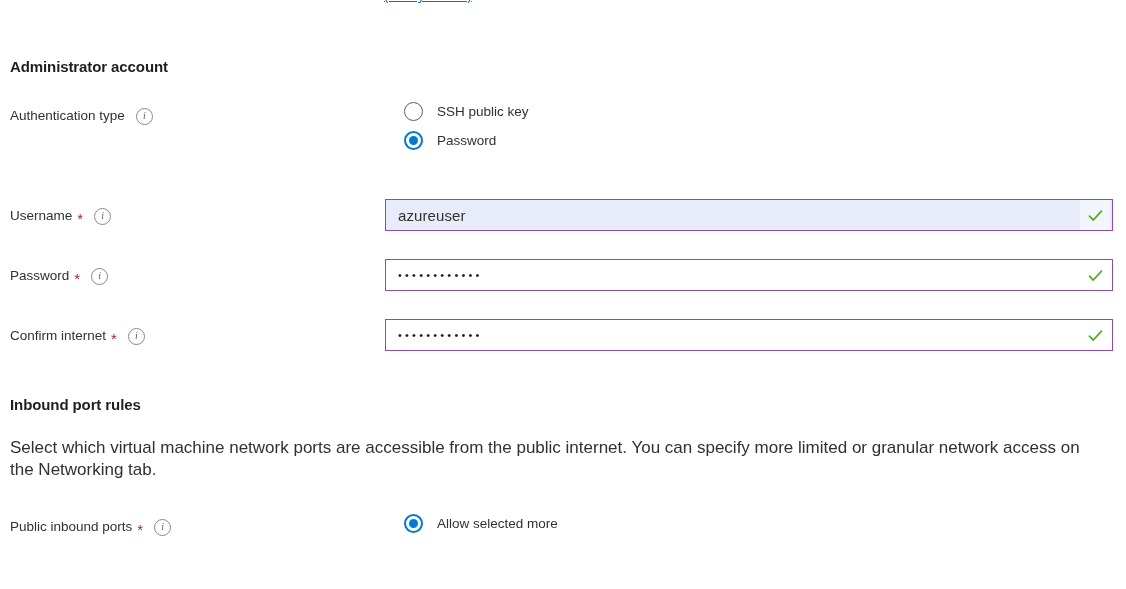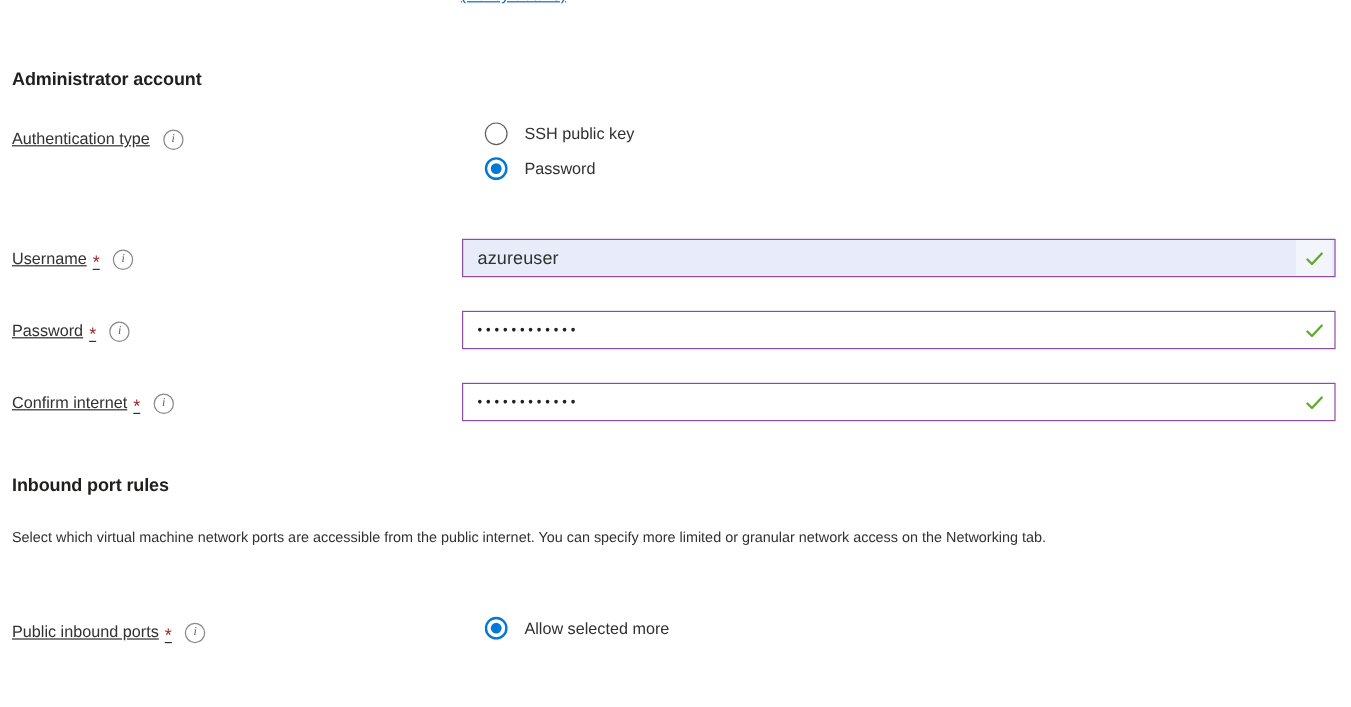--- a/index.html
+++ b/index.html
@@ -56,21 +56,20 @@
   
   .field-label {
     position: absolute;
     left: 10px;
     font-size: 13.5px;
     color: #323130;
     white-space: nowrap;
     display: flex;
     align-items: center;
     line-height: 18px;
-    text-decoration: underline;
   }
   .label-text { }
   .req-star {
     color: #a4262c;
     font-size: 15px;
     margin-left: 5px;
     line-height: 1;
     position: relative;
     top: 2px;
   }
@@ -183,21 +182,21 @@
   .field-input.focused .valid-check {
     background: #f3f5fd;
   }
 
   
   .description {
     position: absolute;
     left: 10px;
     top: 437px;
     width: 1070px;
-    font-size: 12px;
+    font-size: 17px;
     line-height: 22px;
     color: #323130;
   }
 </style>
 </head>
 <body>
 
 <div class="page">
 
   <div class="policy-link-clip">

